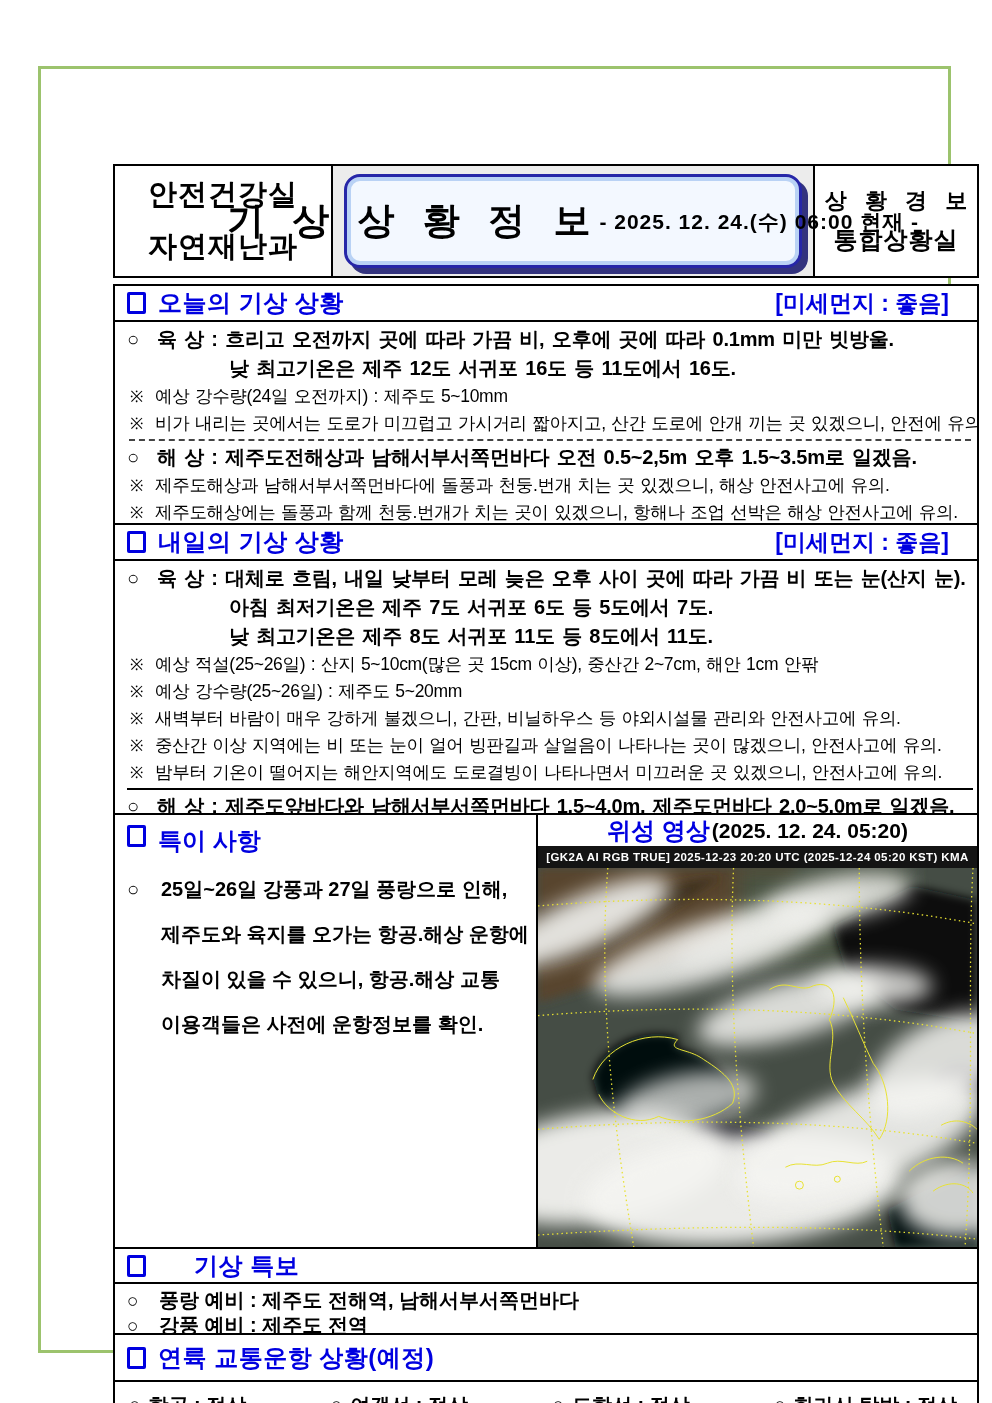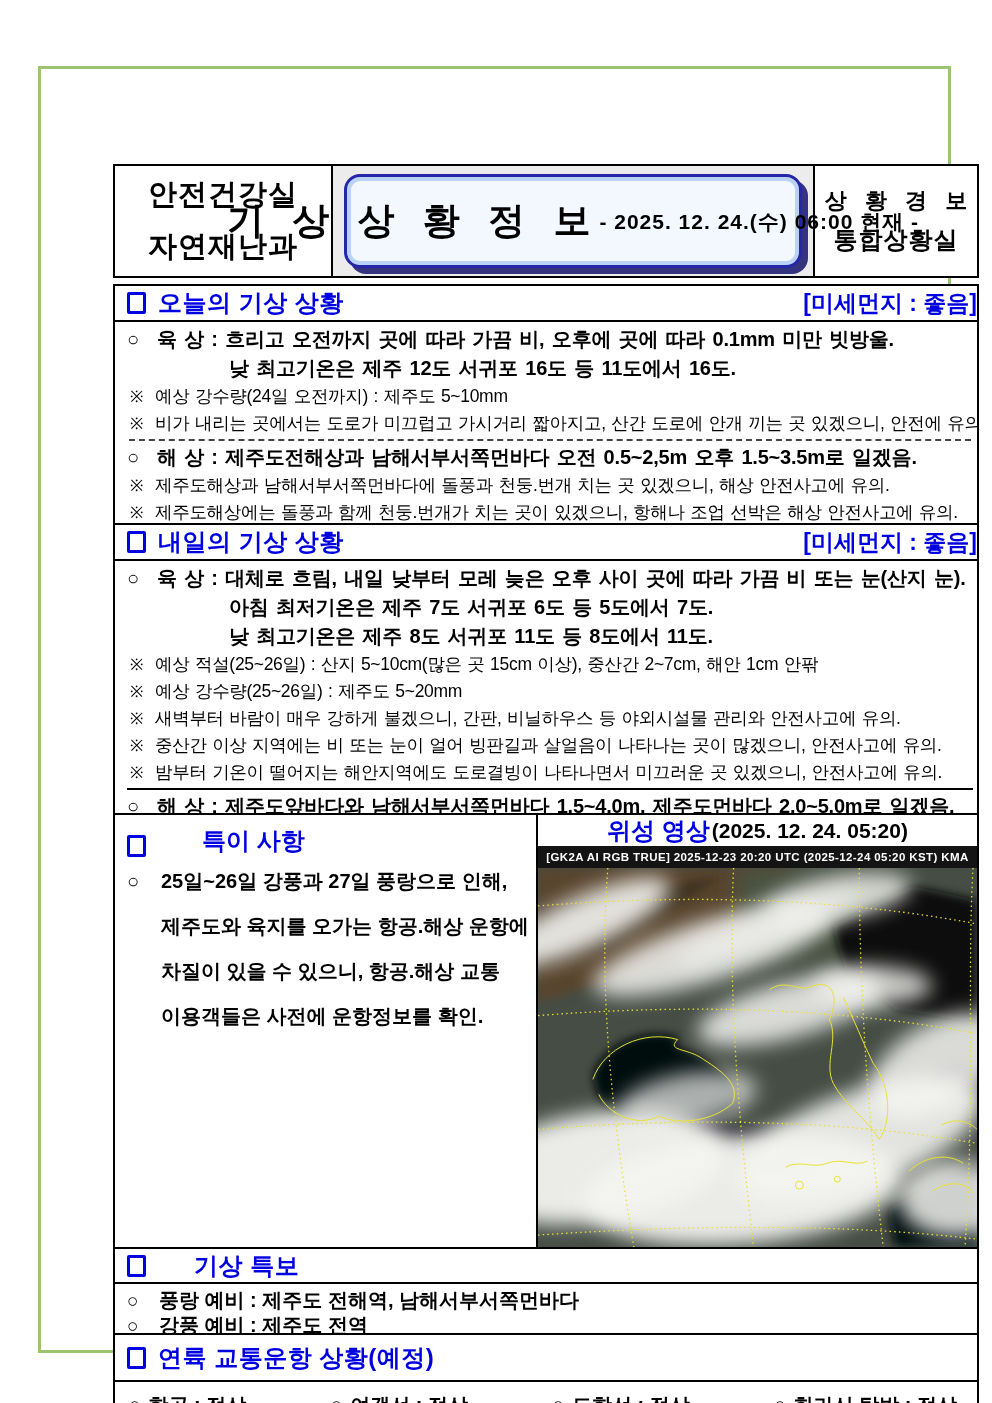--- a/index.html
+++ b/index.html
@@ -15,39 +15,39 @@
   .hdr-center { flex:1; background:#ececec; border-right:2px solid #000; display:flex; align-items:center; justify-content:center; }
   .title-box { width:458px; height:94px; background:#f3f8ff; border:3px solid #2626a8; border-radius:16px; box-shadow: 6px 6px 0 #33337e, inset 0 0 0 4px #b9d2f5; display:flex; flex-direction:row; align-items:center; justify-content:center; }
   .title-main { font-size:37px; font-weight:800; color:#000; letter-spacing:9px; line-height:1.05; white-space:nowrap; }
   .title-sub { font-size:21px; font-weight:700; color:#000; letter-spacing:1px; margin-top:2px; white-space:nowrap; }
   .hdr-right { width:162px; display:flex; flex-direction:column; justify-content:center; align-items:center; gap:8px; }
   .hdr-right .t1 { font-size:22px; font-weight:800; letter-spacing:6px; padding-left:6px; }
   .hdr-right .t2 { font-size:24px; font-weight:800; letter-spacing:1px; }
 
   
   .content { position:absolute; left:72px; top:215px; width:866px; height:1130px; border:2px solid #000; background:#fff; display:flex; flex-direction:column; }
-  .sec-h { display:flex; align-items:center; padding:0 0 0 12px; border-bottom:2px solid #000; height:36px; flex:0 0 auto; }
+  .sec-h { display:flex; align-items:center; padding:0 28px 0 12px; border-bottom:2px solid #000; height:36px; flex:0 0 auto; }
   .sec-h .sq { width:19px; height:22px; border:3px solid #0000e0; border-radius:2px; margin-right:12px; flex:0 0 auto; }
   .sec-h .st { color:#0000e0; font-weight:800; font-size:24px; letter-spacing:0.5px; white-space:nowrap; }
   .sec-h .badge { margin-left:auto; color:#0000e0; font-weight:800; font-size:23px; white-space:nowrap; }
   .sec-body { padding:3px 4px 2px 12px; overflow:hidden; flex:0 0 auto; }
   .line { display:flex; white-space:nowrap; align-items:baseline; }
   .line .mk { flex:0 0 30px; }
   .b { font-weight:700; font-size:20px; line-height:29px; color:#000; letter-spacing:-0.2px; word-spacing:2px; }
   .b .mk { font-size:20px; }
   .ind { padding-left:102px; }
   .n { font-weight:400; font-size:17.5px; line-height:26px; color:#000; letter-spacing:-0.3px; word-spacing:1px; }
   .n .mk { flex:0 0 28px; font-size:16px; padding-left:3px; }
   .sep-dashed { border-top:2px dashed #444; margin:2px 2px; }
   .sep-solid { border-top:2px solid #000; margin:2px 0; }
 
   
   .row-special { display:flex; border-bottom:2px solid #000; height:434px; flex:0 0 auto; overflow:hidden; }
   .sp-left { width:423px; border-right:2px solid #000; padding:10px 8px 0 12px; overflow:hidden; }
-  .sp-h { display:flex; align-items:flex-end; margin-bottom:2px;gap:44px; }
+  .sp-h { display:flex; align-items:flex-start; margin-bottom:10px; }
   .sp-h .sq { width:19px; height:22px; border:3px solid #0000e0; border-radius:2px; margin-right:12px; }
   .sp-h .st { color:#0000e0; font-weight:800; font-size:24px; }
   .sp-par { font-weight:700; font-size:20px; line-height:45px; color:#000; }
   .sp-par .first { display:flex; }
   .sp-par .first .mk { flex:0 0 34px; }
   .sp-par .cont { padding-left:34px; white-space:nowrap; }
   .sp-right { flex:1; display:flex; flex-direction:column; overflow:hidden; }
   .sat-title { height:31px; display:flex; align-items:center; justify-content:center; white-space:nowrap; flex:0 0 auto; }
   .sat-title .blue { color:#0000e0; font-weight:800; font-size:24px; margin-right:2px; }
   .sat-title .blk { color:#000; font-weight:800; font-size:21px; }

